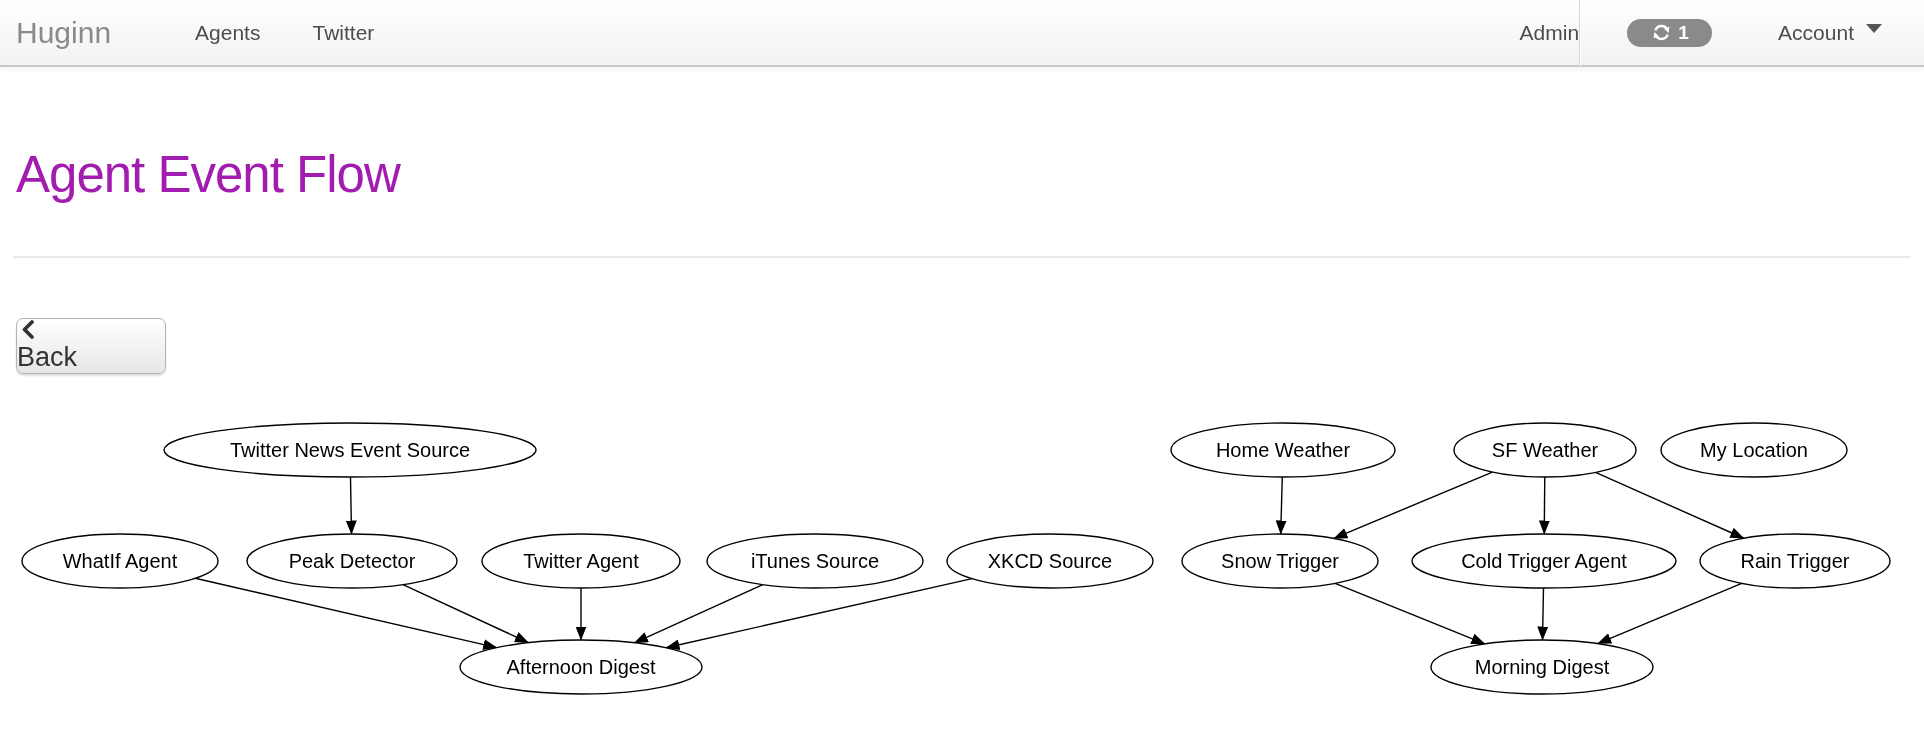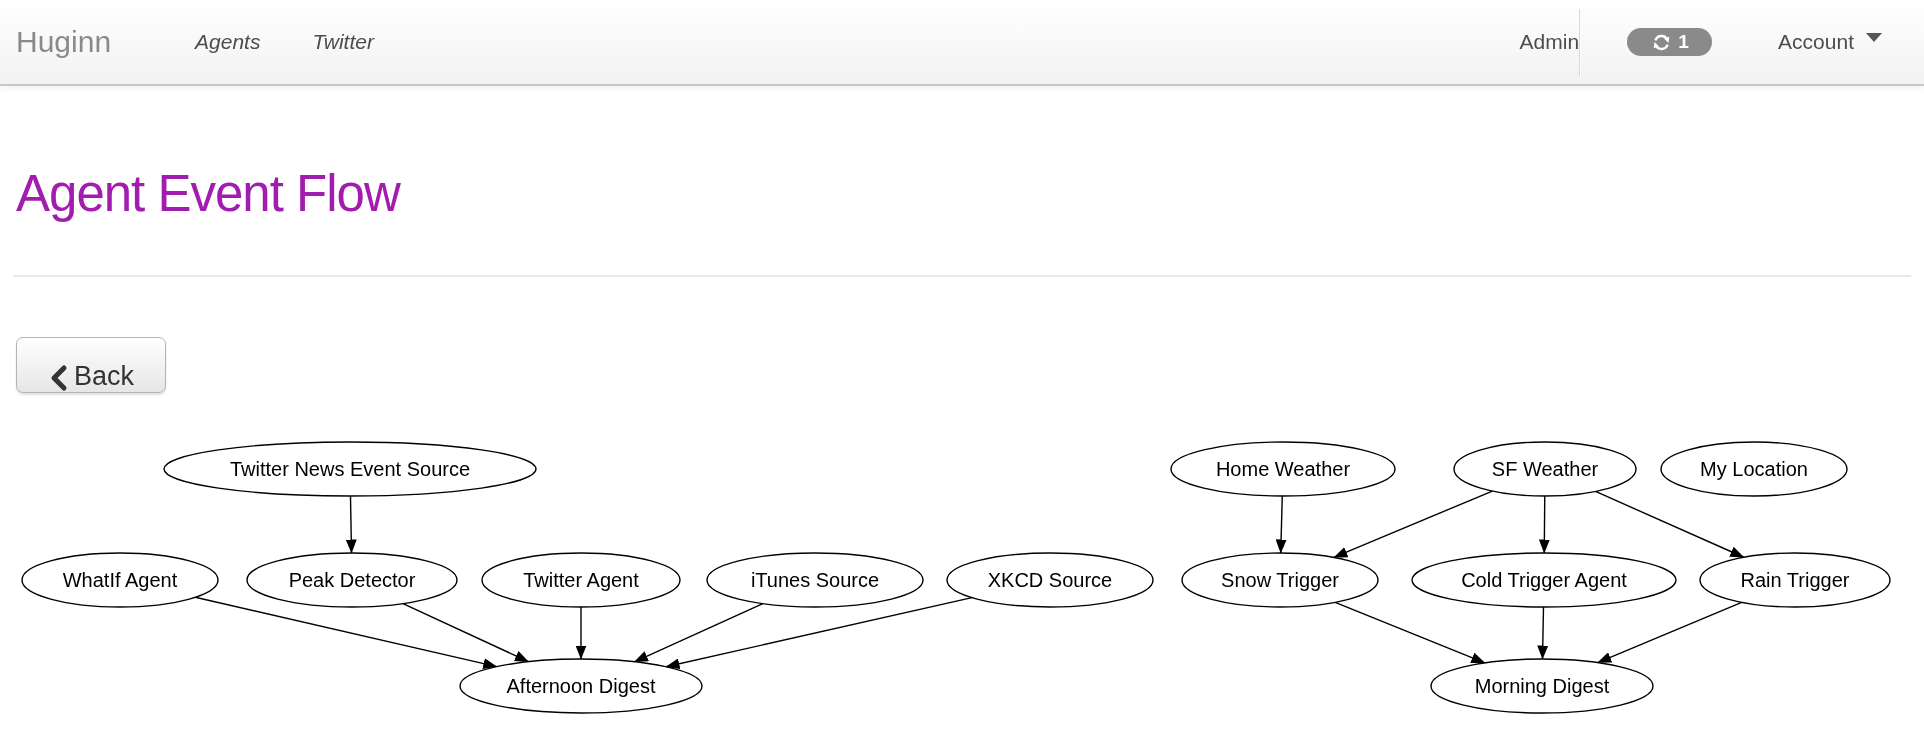--- a/index.html
+++ b/index.html
@@ -1,30 +1,30 @@
 <!DOCTYPE html>
 <html><head>
 <meta charset="utf-8">
 <style>
   * { margin:0; padding:0; box-sizing:border-box; }
   html,body { width:1924px; height:754px; background:#fff; overflow:hidden;
               font-family:"Liberation Sans", sans-serif; }
 
   
   .navbar {
-    height:86px; width:100%;
+    height:67px; width:100%;
     background:linear-gradient(to bottom, #ffffff 0%, #f2f2f2 100%);
     border-bottom:2px solid #c8c8c8;
     box-shadow:0 3px 6px rgba(0,0,0,0.05);
     display:flex; align-items:center;
   }
   .brand { font-size:30px; color:#8a8a8a; margin-left:16px; text-decoration:none; cursor:pointer; }
   .nav-links { list-style:none; display:flex; margin-left:58px; }
   .nav-links li { padding:0 26px; }
-  .nav-links li a { font-size:21px; color:#4d4d4d; text-decoration:none; cursor:pointer;font-style:italic; }
+  .nav-links li a { font-size:21px; color:#4d4d4d; text-decoration:none; cursor:pointer; }
   .nav-spacer { flex:1; }
   .admin-link { font-size:21px; color:#4d4d4d; text-decoration:none; cursor:pointer; }
   .nav-divider { width:0; height:67px; border-left:1px solid #d6d6d6; border-right:1px solid #ffffff; }
   .refresh-badge {
     margin-left:46px; width:85px; height:28px; border-radius:15px;
     background:#8a8a8a; display:flex; align-items:center; justify-content:center;
     gap:5px; cursor:pointer;
   }
   .refresh-badge .count { color:#fff; font-size:19px; font-weight:bold; }
   .account { display:flex; align-items:flex-start; margin-left:66px; margin-right:42px; cursor:pointer; }
@@ -34,22 +34,22 @@
            border-top:9px solid #555; }
 
   
   .page-title { font-size:51px; font-weight:normal; color:#a21caf; margin:78px 0 0 16px; letter-spacing:-1px; }
   hr.rule { border:none; border-top:2px solid #e9e9e9; margin:52px 13px 0 13px; }
   .back-btn {
     margin:60px 0 0 16px;
     width:150px; height:56px; border-radius:7px;
     background:linear-gradient(to bottom, #ffffff 0%, #e6e6e6 100%);
     border:1px solid #b3b3b3; box-shadow:0 2px 2px rgba(0,0,0,0.12);
-    display:flex; align-items:flex-end; justify-content:center; gap:2px;
-    font-size:27px; color:#333; cursor:pointer;
+    display:flex; align-items:flex-start; justify-content:center; gap:2px;
+    font-size:27px; color:#333; cursor:pointer;flex-direction:column;
   }
   .back-btn svg { display:block; }
 
   
   #flow-svg { display:block; margin-top:36px; }
   #flow-svg line { stroke:#000; stroke-width:1.4px; }
   #flow-svg ellipse { fill:#fff; stroke:#000; stroke-width:1.4px; }
   #flow-svg text { font-family:"Liberation Sans", sans-serif; font-size:20px; fill:#000; text-anchor:middle; }
 </style>
 </head>

